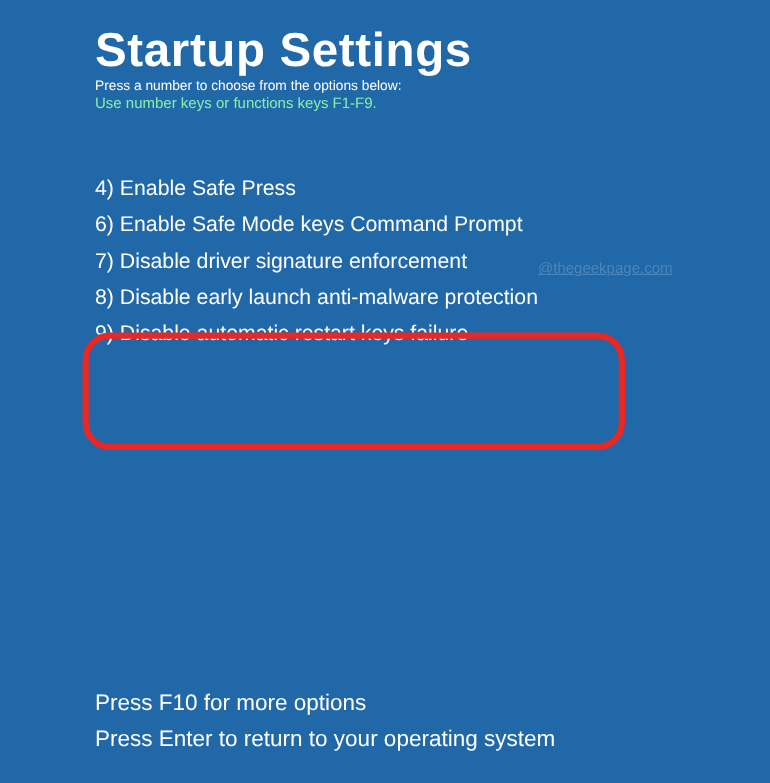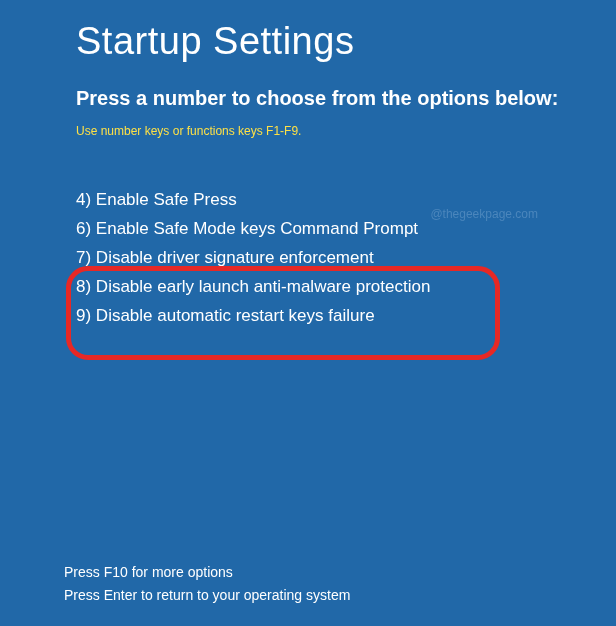--- a/index.html
+++ b/index.html
@@ -14,58 +14,57 @@
       font-family: "Segoe UI", "Segoe UI Light", -apple-system, sans-serif;
       color: #ffffff;
       position: relative;
       overflow: hidden;
     }
     .container {
       padding: 20px 0 0 76px;
     }
     .title {
       font-size: 38px;
-      font-weight: 400;
-      margin-bottom: 24px;
+      font-weight: 700;
       letter-spacing: 0.5px;
     }
     .instruction {
-      font-size: 20px;
-      font-weight: 700;
-      margin-bottom: 14px;
+      font-size: 11px;
+      font-weight: 400;
     }
     .hint {
       font-size: 12px;
       font-weight: 300;
-      color: #fde047;
+      color: #86efac;
       margin-bottom: 48px;
     }
     .options {
       font-size: 17px;
       font-weight: 300;
       line-height: 1.7;
     }
     .option-item {
       white-space: nowrap;
     }
     .footer {
       position: absolute;
-      left: 64px;
+      left: 76px;
       bottom: 20px;
-      font-size: 14px;
+      font-size: 18px;
       font-weight: 300;
       line-height: 1.6;
     }
     .watermark {
       position: absolute;
       top: 207px;
       right: 78px;
       font-size: 12px;
       color: #4b86bc;
       font-weight: 400;
+      text-decoration: underline;
     }
     .highlight-box {
       position: absolute;
       left: 66px;
       top: 266px;
       width: 434px;
       height: 94px;
       border: 5px solid #e72825;
       border-radius: 22px;
       pointer-events: none;

